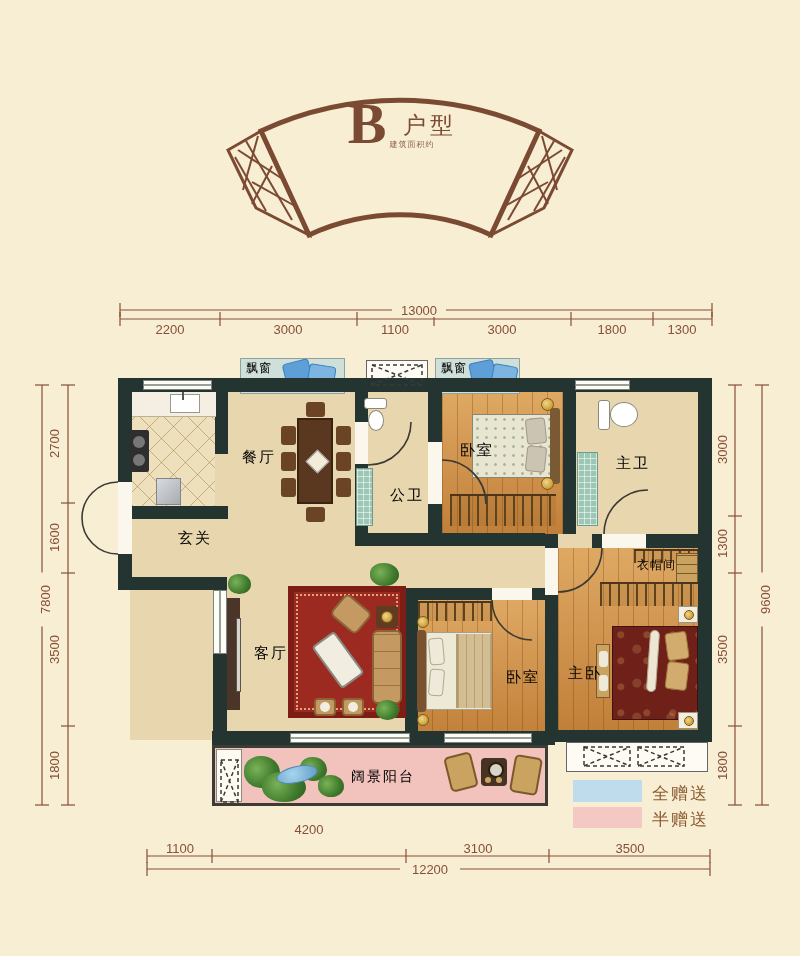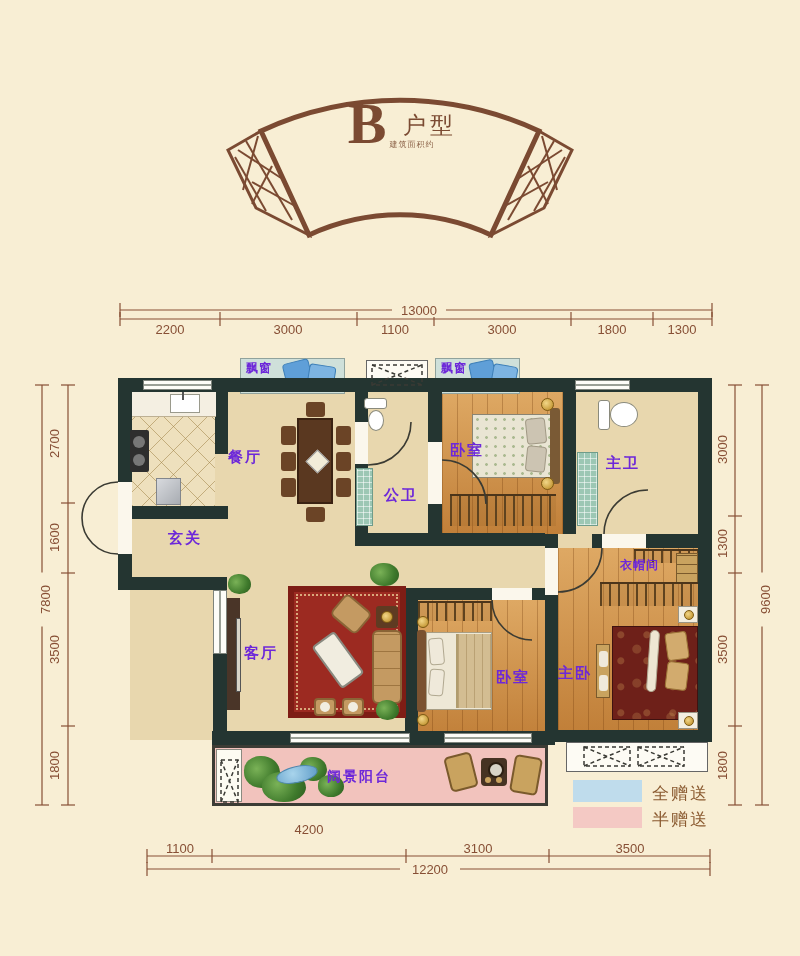--- a/index.html
+++ b/index.html
@@ -20,21 +20,21 @@
   .mosaic{position:absolute;background-color:#9cc7b4;
     background-image:repeating-linear-gradient(0deg,rgba(255,255,255,.55) 0 1px,transparent 1px 6px),
                      repeating-linear-gradient(90deg,rgba(255,255,255,.55) 0 1px,transparent 1px 6px);
     border:1px solid #6f9c8a;box-sizing:border-box;}
   .hang{position:absolute;background:rgba(150,100,40,.22);
     background-image:repeating-linear-gradient(90deg,#5f431f 0 2px,transparent 2px 9px);
     border-top:2px solid #4c351a;box-sizing:border-box;}
   .gold{position:absolute;background:radial-gradient(circle at 38% 38%,#f2d687,#b8871f);border-radius:50%;border:1px solid #7d5a12;box-sizing:border-box;}
   .plant{position:absolute;background:radial-gradient(circle at 35% 40%,#7ab257,#3f7a2c 60%,#2c5a1e);border-radius:46% 54% 50% 50%;}
   .pond{position:absolute;background:radial-gradient(circle at 40% 40%,#a8d4ec,#5f9cc8);border-radius:50%;border:1px solid #4e88b0;box-sizing:border-box;}
-  .lbl{position:absolute;font-size:15px;line-height:1.15;color:#6d28d9;letter-spacing:2px;text-align:left;white-space:nowrap;font-weight:bold;}
+  .lbl{position:absolute;font-size:15px;line-height:1.15;color:#000000;letter-spacing:2px;text-align:right;white-space:nowrap;}
   .dim{position:absolute;font-size:13px;line-height:1;color:#874f35;text-align:center;white-space:nowrap;}
   .dimv{position:absolute;font-size:13px;line-height:1;color:#874f35;text-align:center;white-space:nowrap;transform:rotate(-90deg);}
   .dimtotal{background:#f8eed4;padding:0 3px;}
   .hdr{position:absolute;color:#7b4a32;text-align:center;white-space:nowrap;}
   .serif{font-family:"Liberation Serif",serif;}
   .pil{position:absolute;border-radius:4px;box-sizing:border-box;}
   .chair{position:absolute;background:#6b4426;border:1px solid #46281200;border-radius:3px;}
   svg{position:absolute;left:0;top:0;pointer-events:none;}
 </style>
 </head>

